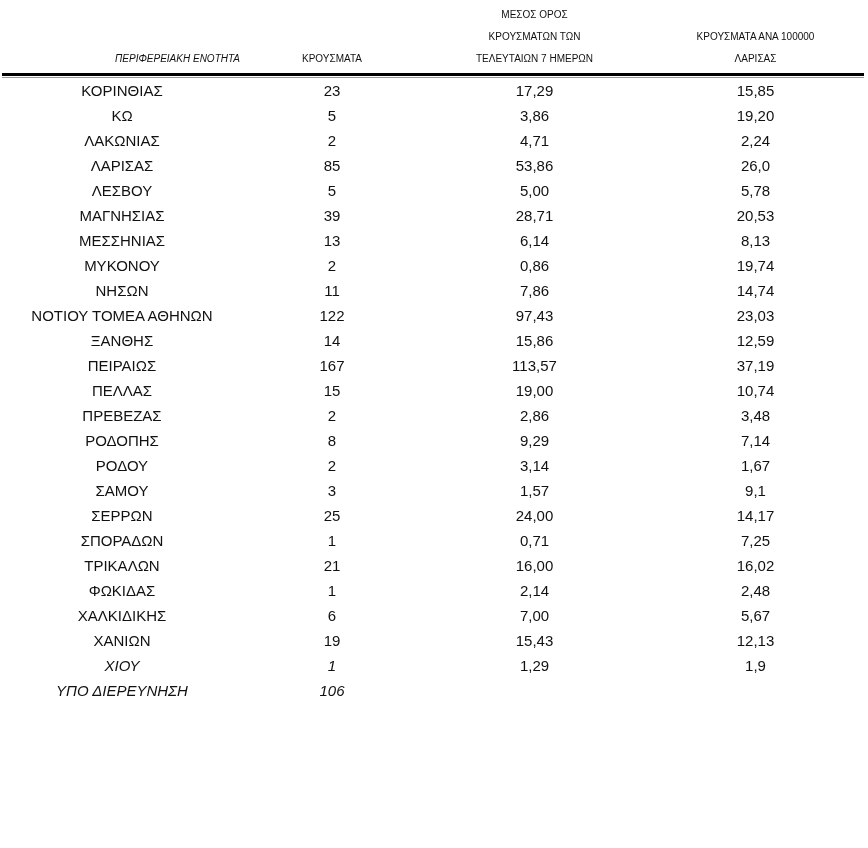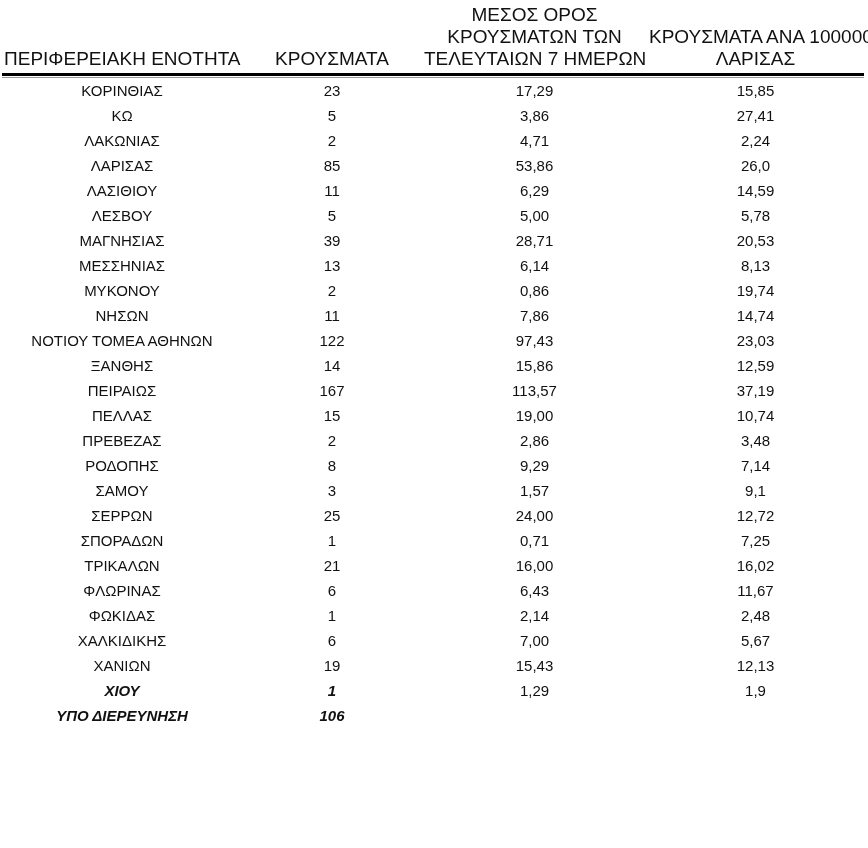--- a/index.html
+++ b/index.html
@@ -24,47 +24,47 @@
     margin-left: 2px;
     table-layout: fixed;
   }
   col.c-region { width: 240px; }
   col.c-cases  { width: 180px; }
   col.c-avg    { width: 225px; }
   col.c-per    { width: 217px; }
 
   th {
     font-weight: normal;
-    font-size: 19px;
+    font-size: 10px;
     line-height: 22px;
     vertical-align: bottom;
     text-align: center;
     padding: 0 2px 3px 2px;
     white-space: nowrap;
   }
-  th.h-region { text-align: center; padding-left: 2px; }
+  th.h-region { text-align: right; padding-left: 2px; font-style: italic; }
 
   tr.divider td {
     height: 5px;
     padding: 0;
     background: linear-gradient(to bottom,
       #000000 0px, #000000 3px,
       #ffffff 3px, #ffffff 4px,
       #9a9a9a 4px, #9a9a9a 5px);
   }
 
   tbody.data td {
     font-size: 15px;
     height: 25px;
     padding: 0 2px;
     text-align: center;
     vertical-align: middle;
     white-space: nowrap;
   }
-  td.italic { font-style: italic; font-weight: bold; }
+  td.italic { font-style: italic; }
 </style>
 </head>
 <body>
 
 <div class="page">
   <table class="cases">
     <colgroup>
       <col class="c-region">
         <col class="c-cases">
         <col class="c-avg">
@@ -97,43 +97,37 @@
     <td>ΚΟΡΙΝΘΙΑΣ</td>
     <td>23</td>
     <td>17,29</td>
     <td>15,85</td>
   </tr>
 
   <tr>
     <td>ΚΩ</td>
     <td>5</td>
     <td>3,86</td>
-    <td>27,41</td>
+    <td>19,20</td>
   </tr>
 
   <tr>
     <td>ΛΑΚΩΝΙΑΣ</td>
     <td>2</td>
     <td>4,71</td>
     <td>2,24</td>
   </tr>
 
   <tr>
     <td>ΛΑΡΙΣΑΣ</td>
     <td>85</td>
     <td>53,86</td>
     <td>26,0</td>
   </tr>
 
-  <tr>
-    <td>ΛΑΣΙΘΙΟΥ</td>
-    <td>11</td>
-    <td>6,29</td>
-    <td>14,59</td>
-  </tr>
 
   <tr>
     <td>ΛΕΣΒΟΥ</td>
     <td>5</td>
     <td>5,00</td>
     <td>5,78</td>
   </tr>
 
 
   <tr>
@@ -201,56 +195,56 @@
   </tr>
 
 
   <tr>
     <td>ΡΟΔΟΠΗΣ</td>
     <td>8</td>
     <td>9,29</td>
     <td>7,14</td>
   </tr>
 
+  <tr>
+    <td>ΡΟΔΟΥ</td>
+    <td>2</td>
+    <td>3,14</td>
+    <td>1,67</td>
+  </tr>
 
   <tr>
     <td>ΣΑΜΟΥ</td>
     <td>3</td>
     <td>1,57</td>
     <td>9,1</td>
   </tr>
 
   <tr>
     <td>ΣΕΡΡΩΝ</td>
     <td>25</td>
     <td>24,00</td>
-    <td>12,72</td>
+    <td>14,17</td>
   </tr>
 
   <tr>
     <td>ΣΠΟΡΑΔΩΝ</td>
     <td>1</td>
     <td>0,71</td>
     <td>7,25</td>
   </tr>
 
   <tr>
     <td>ΤΡΙΚΑΛΩΝ</td>
     <td>21</td>
     <td>16,00</td>
     <td>16,02</td>
   </tr>
 
 
-  <tr>
-    <td>ΦΛΩΡΙΝΑΣ</td>
-    <td>6</td>
-    <td>6,43</td>
-    <td>11,67</td>
-  </tr>
 
   <tr>
     <td>ΦΩΚΙΔΑΣ</td>
     <td>1</td>
     <td>2,14</td>
     <td>2,48</td>
   </tr>
 
   <tr>
     <td>ΧΑΛΚΙΔΙΚΗΣ</td>

